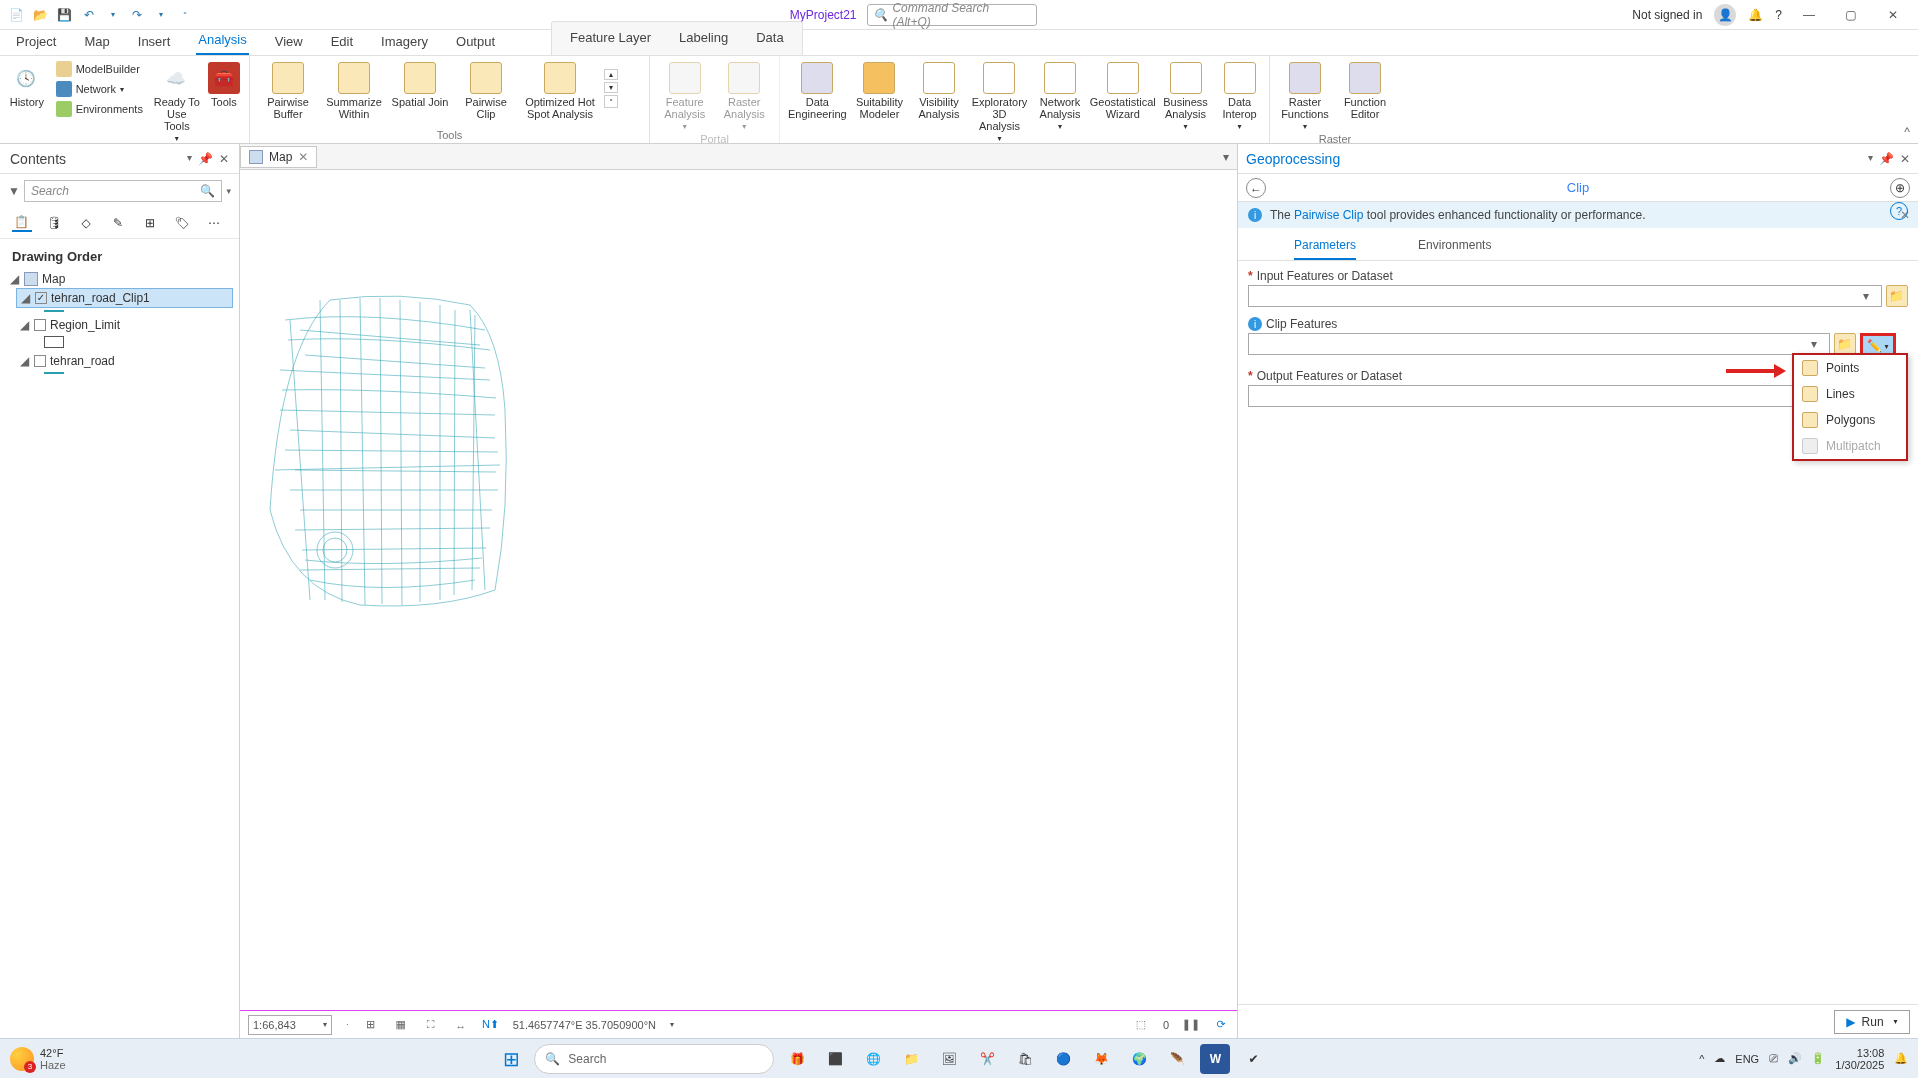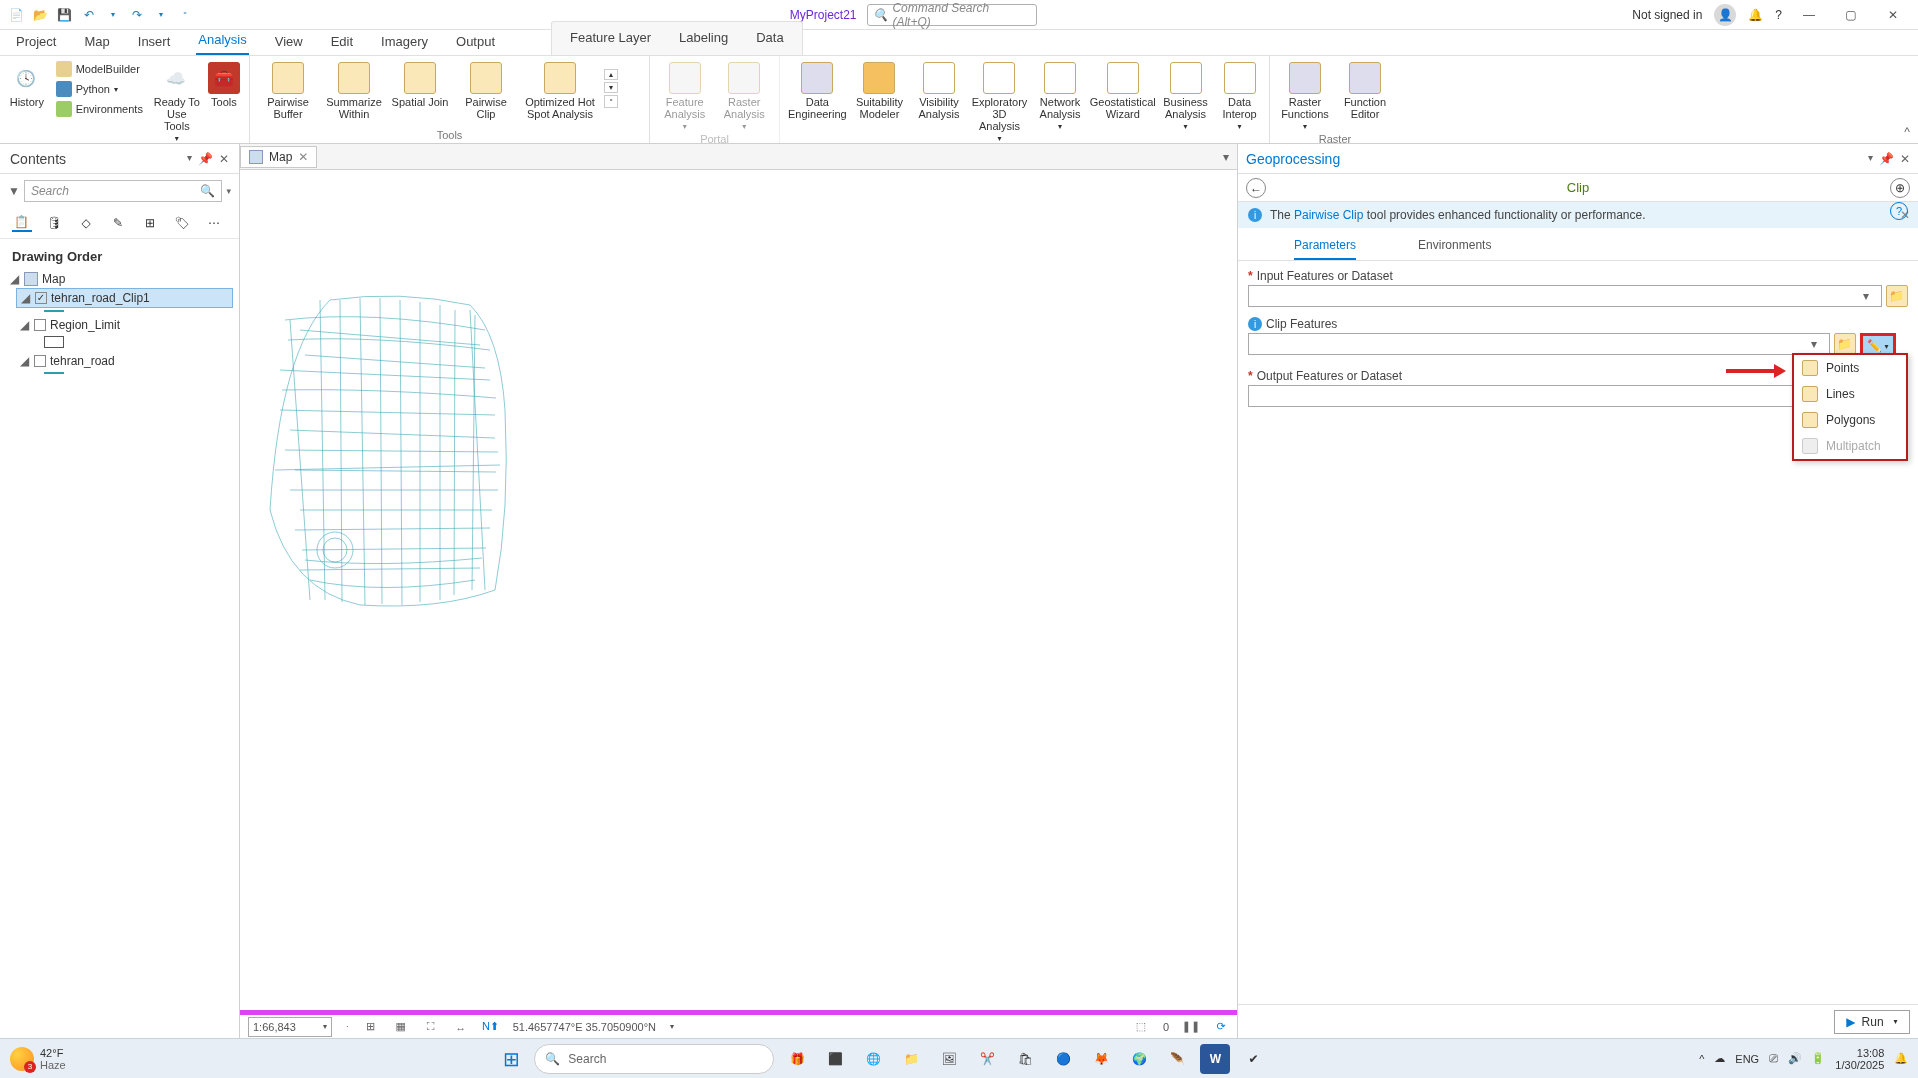--- a/index.html
+++ b/index.html
@@ -55,33 +55,33 @@
 .tri { width: 10px; color: #666; }
 .chk { width: 12px; height: 12px; border: 1px solid #888; display: inline-block; }
 .chk.checked::after { content: "✓"; font-size: 10px; line-height: 10px; color: #333; display: block; text-align: center; }
 .swatch { width: 20px; height: 12px; border: 1px solid #555; margin-left: 28px; margin-top: 2px; margin-bottom: 4px; }
 
 
 .mapcol { flex: 1; display: flex; flex-direction: column; border-right: 1px solid #d0d0d0; }
 .maptabs { height: 26px; display: flex; align-items: center; background: #f5f5f5; border-bottom: 1px solid #d0d0d0; }
 .maptab { display: flex; align-items: center; gap: 6px; background: #fff; border: 1px solid #c9c9c9; padding: 3px 8px; font-size: 12px; }
 .mapview { flex: 1; position: relative; background: #fff; overflow: hidden; }
-.mapstatus { height: 28px; border-top: 5px solid #d946ef; display: flex; align-items: center; padding: 0 8px; gap: 14px; font-size: 11px; color: #555; }
+.mapstatus { height: 28px; border-top: 1px solid #d946ef; display: flex; align-items: center; padding: 0 8px; gap: 14px; font-size: 11px; color: #555; }
 .scalebox { width: 84px; height: 20px; border: 1px solid #aaa; padding: 0 4px; display: flex; align-items: center; }
 .mapstatus .spacer { flex: 1; }
 .micon { width: 16px; height: 16px; display: flex; align-items: center; justify-content: center; color: #666; }
 
 
 .gp { width: 680px; display: flex; flex-direction: column; }
 .gp-head { height: 30px; display: flex; align-items: center; justify-content: space-between; border-bottom: 1px solid #e0e0e0; padding: 0 8px; }
 .gp-title { color: #0078d4; font-size: 14px; }
 .gp-sub { height: 28px; display: flex; align-items: center; border-bottom: 1px solid #e0e0e0; padding: 0 8px; position: relative; justify-content: center; }
 .gp-back { position: absolute; left: 8px; width: 20px; height: 20px; border: 1px solid #888; border-radius: 50%; display: flex; align-items: center; justify-content: center; }
 .gp-plus { position: absolute; right: 8px; width: 20px; height: 20px; border: 1px solid #888; border-radius: 50%; display: flex; align-items: center; justify-content: center; }
-.gp-toolname { font-size: 13px; color: #4d7c0f; }
+.gp-toolname { font-size: 13px; color: #3b82f6; }
 .gp-info { background: #e6f3fa; padding: 6px 10px; font-size: 12px; color: #444; display: flex; align-items: center; gap: 8px; position: relative; }
 .gp-info .link { color: #0078d4; }
 .gp-info .closex { position: absolute; right: 8px; color: #888; cursor: pointer; }
 .gp-tabs { display: flex; gap: 16px; padding: 6px 10px 0; border-bottom: 1px solid #e0e0e0; }
 .gp-tab { font-size: 12px; padding: 4px 0 6px; cursor: pointer; color: #555; margin-left: 46px; }
 .gp-tab.active { color: #0078d4; border-bottom: 2px solid #0078d4; }
 .gp-body { flex: 1; padding: 8px 10px; position: relative; }
 .param { margin-bottom: 10px; position: relative; }
 .param-label { font-size: 12px; color: #444; margin-bottom: 2px; display: flex; align-items: center; gap: 4px; }
 .req { color: #c0392b; font-weight: bold; }
@@ -168,21 +168,21 @@
         <div class="bigicon" style="background:#fff;border:none">🕓</div>
         <span class="lbl">History</span>
       </div>
       <div class="smallbtns">
         <div class="smallbtn">
             <span class="sicon"></span>
             <span>ModelBuilder</span>
           </div>
         <div class="smallbtn">
             <span class="sicon" style="background:#4b8bbe"></span>
-            <span>Python</span> 
+            <span>Network</span> 
             <span style="font-size:8px">▾</span>
           </div>
         <div class="smallbtn">
             <span class="sicon" style="background:#9ccc65"></span>
             <span>Environments</span>
           </div>
       </div>
       <div class="bigbtn" style="width:56px">
         <div class="bigicon" style="background:#fff;border:none">☁️</div>
         <span class="lbl">Ready To Use Tools</span>

